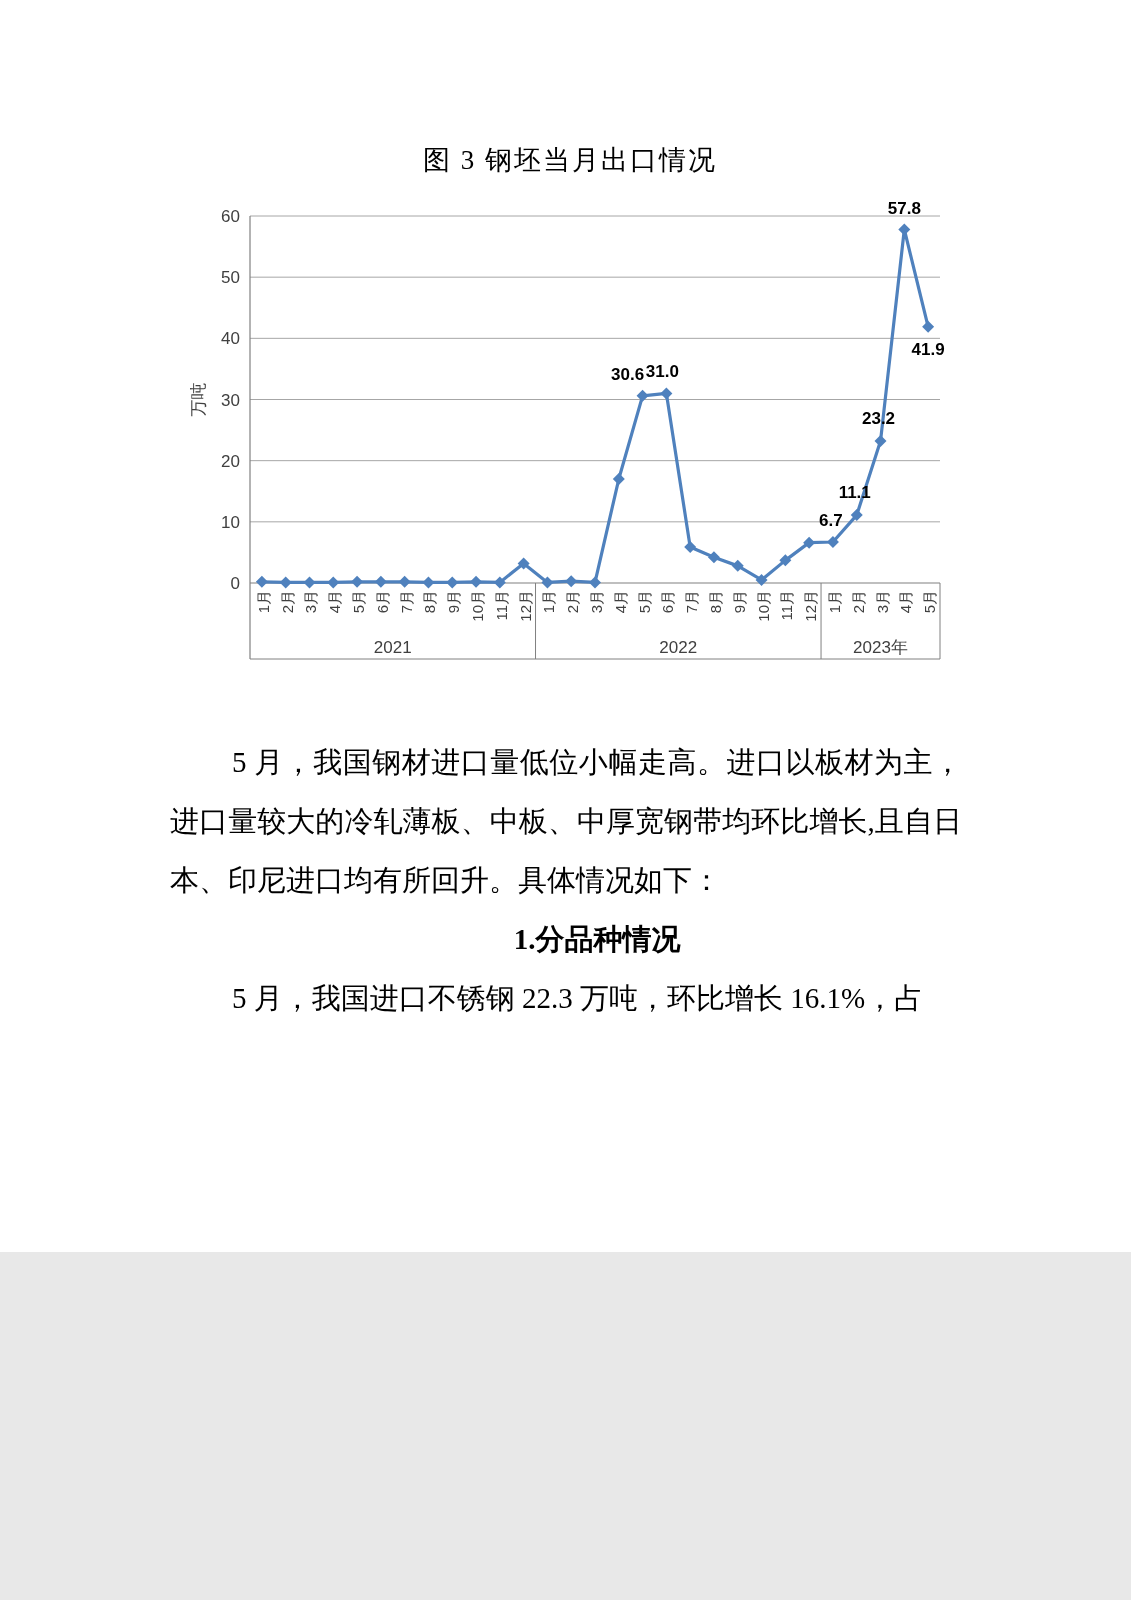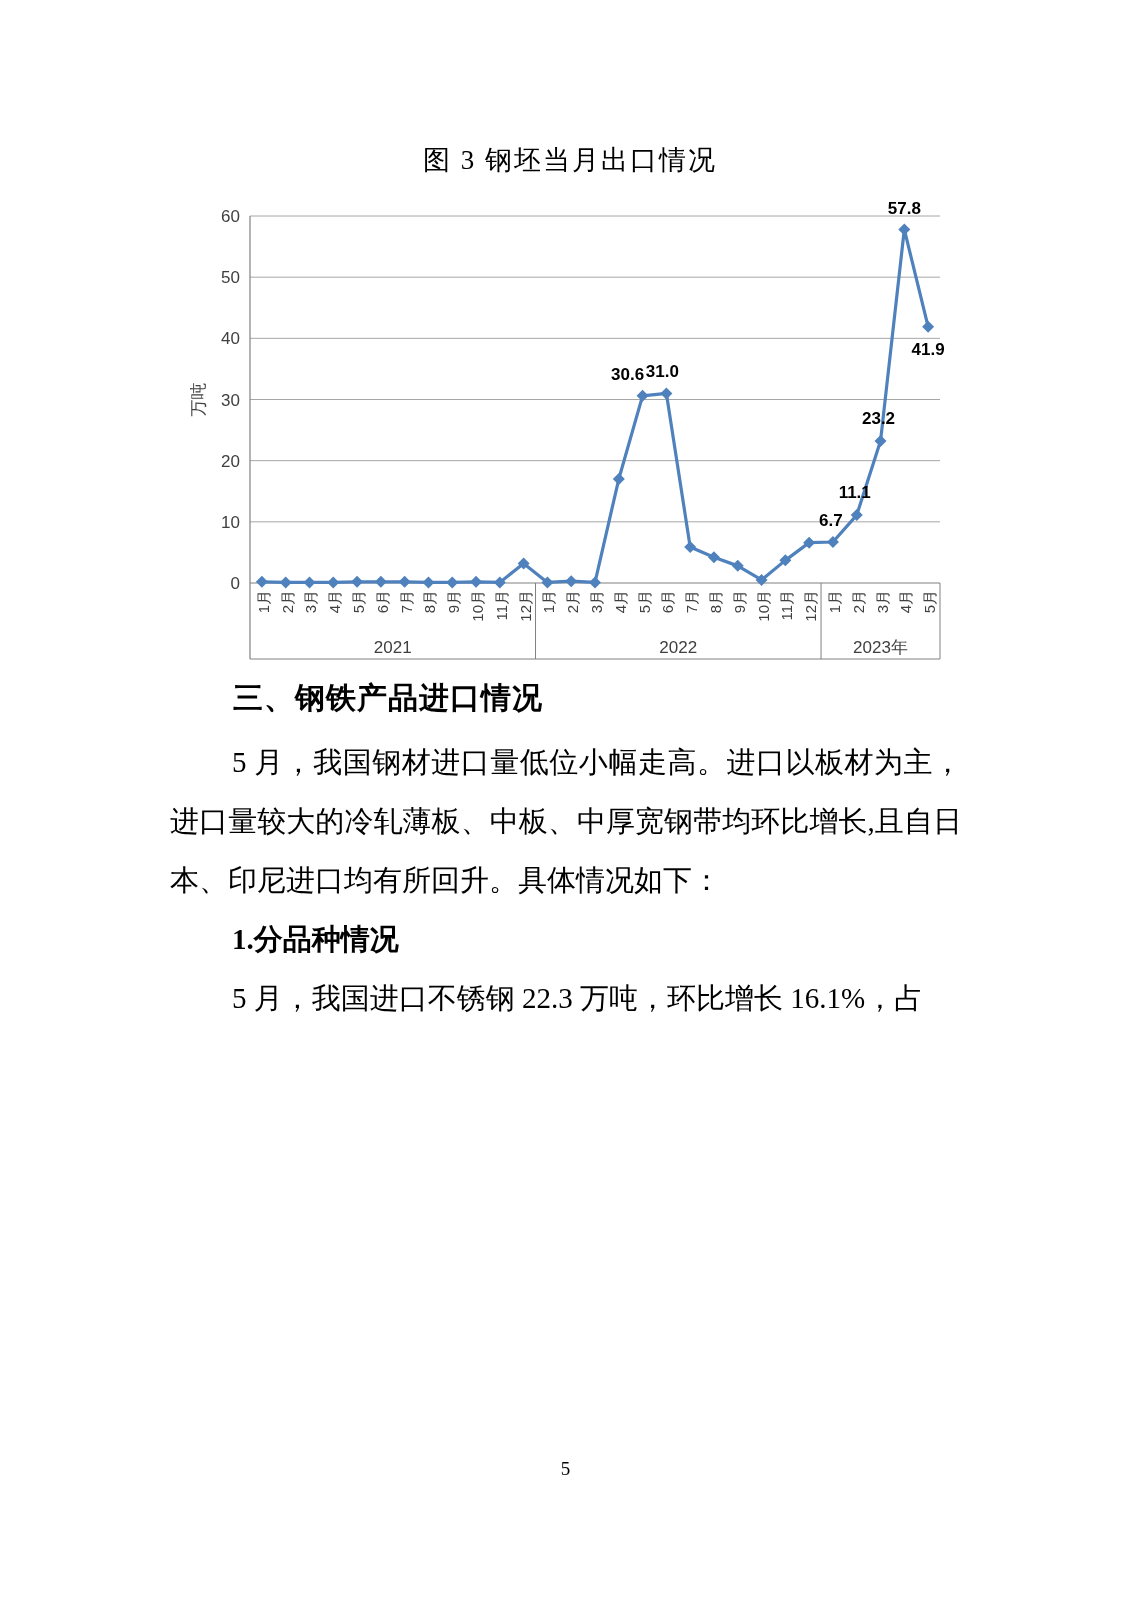--- a/index.html
+++ b/index.html
@@ -1,18 +1,18 @@
 <!DOCTYPE html>
 <html><head>
 <meta charset="utf-8">
 <style>
   html,body { margin:0; padding:0; background:#e8e8e8; }
   .page {
     position:relative;
-    width:1131px; height:1600px;
+    width:1131px; height:1252px;
     margin:0 auto;
     background:#ffffff;
     font-family:"Liberation Serif", serif;
     color:#000;
     overflow:hidden;
   }
   .chart-title {
     position:absolute;
     left:180px; top:142px; width:780px;
     text-align:center;
@@ -37,21 +37,21 @@
     position:absolute;
     left:170px; top:733px;
     width:792px;
     font-size:29px;
     line-height:59px;
     text-align:justify;
   }
   .body-text p { margin:0; text-indent:62px; }
   .body-text p.subheading {
     font-weight:700;
-    text-align:left;
+    text-align:center;
   }
   .page-number {
     position:absolute;
     left:0; top:1458px; width:1131px;
     text-align:center;
     font-size:19px;
   }
 </style>
 </head>
 <body>
@@ -147,21 +147,20 @@
         <text x="447.58620689655174" y="191.82999999999998" text-anchor="middle" font-size="17" font-weight="bold" fill="#000" font-family="&quot;Liberation Sans&quot;, sans-serif">30.6</text>
         <text x="482.37931034482756" y="189.38333333333333" text-anchor="middle" font-size="17" font-weight="bold" fill="#000" font-family="&quot;Liberation Sans&quot;, sans-serif">31.0</text>
         <text x="650.9310344827586" y="338.0183333333333" text-anchor="middle" font-size="17" font-weight="bold" fill="#000" font-family="&quot;Liberation Sans&quot;, sans-serif">6.7</text>
         <text x="674.7241379310345" y="310.105" text-anchor="middle" font-size="17" font-weight="bold" fill="#000" font-family="&quot;Liberation Sans&quot;, sans-serif">11.1</text>
         <text x="698.5172413793103" y="236.09333333333333" text-anchor="middle" font-size="17" font-weight="bold" fill="#000" font-family="&quot;Liberation Sans&quot;, sans-serif">23.2</text>
         <text x="724.3103448275862" y="26.456666666666706" text-anchor="middle" font-size="17" font-weight="bold" fill="#000" font-family="&quot;Liberation Sans&quot;, sans-serif">57.8</text>
         <text x="748.1034482758621" y="166.7116666666667" text-anchor="middle" font-size="17" font-weight="bold" fill="#000" font-family="&quot;Liberation Sans&quot;, sans-serif">41.9</text>
       </svg>
   </div>
 
-  <div class="section-heading">三、钢铁产品进口情况</div>
 
   <div class="body-text">
     <p>5 月，我国钢材进口量低位小幅走高。进口以板材为主，进口量较大的冷轧薄板、中板、中厚宽钢带均环比增长,且自日本、印尼进口均有所回升。具体情况如下：</p>
     <p class="subheading">1.分品种情况</p>
     <p>5 月，我国进口不锈钢 22.3 万吨，环比增长 16.1%，占</p>
   </div>
 
   <div class="page-number">5</div>
 </div>
 

